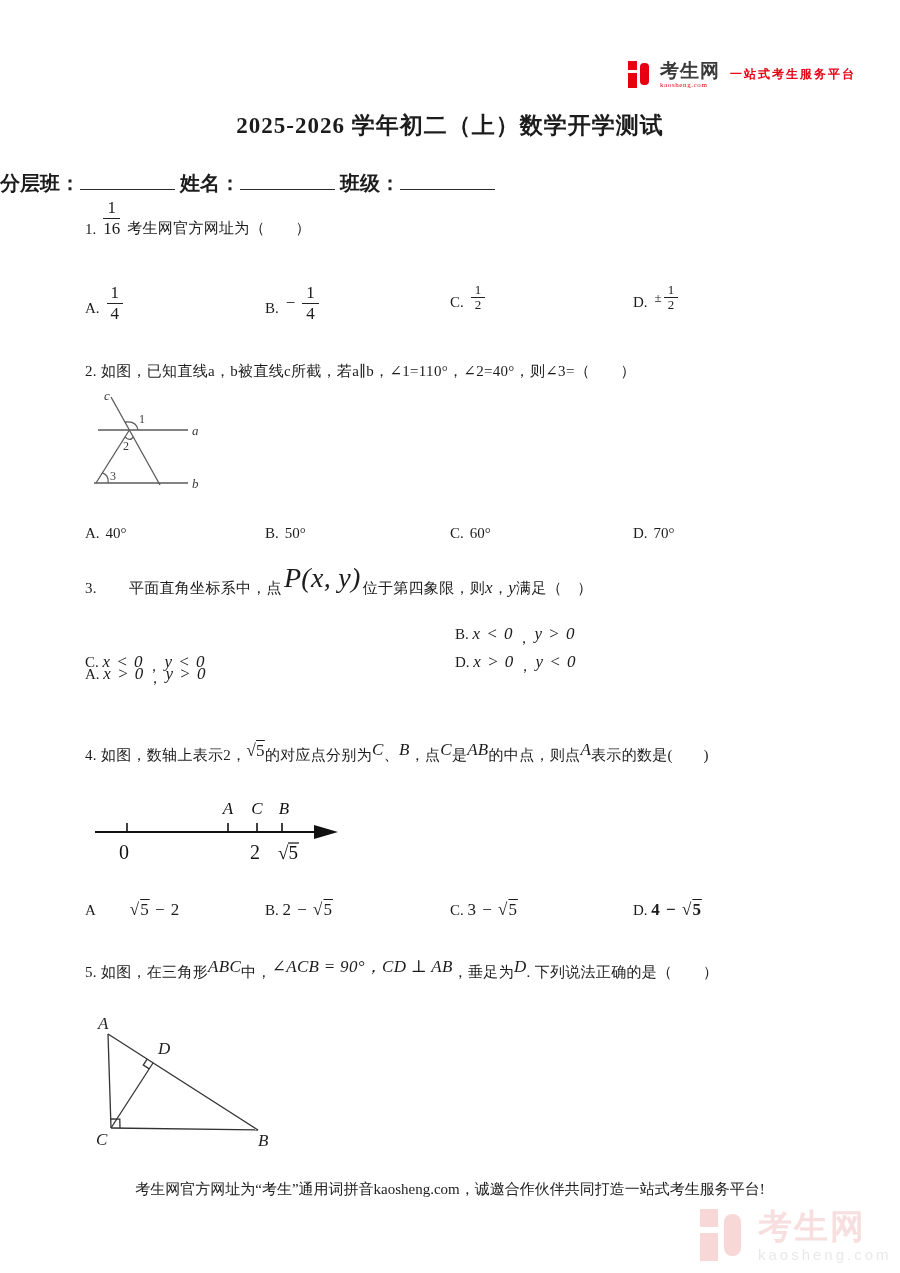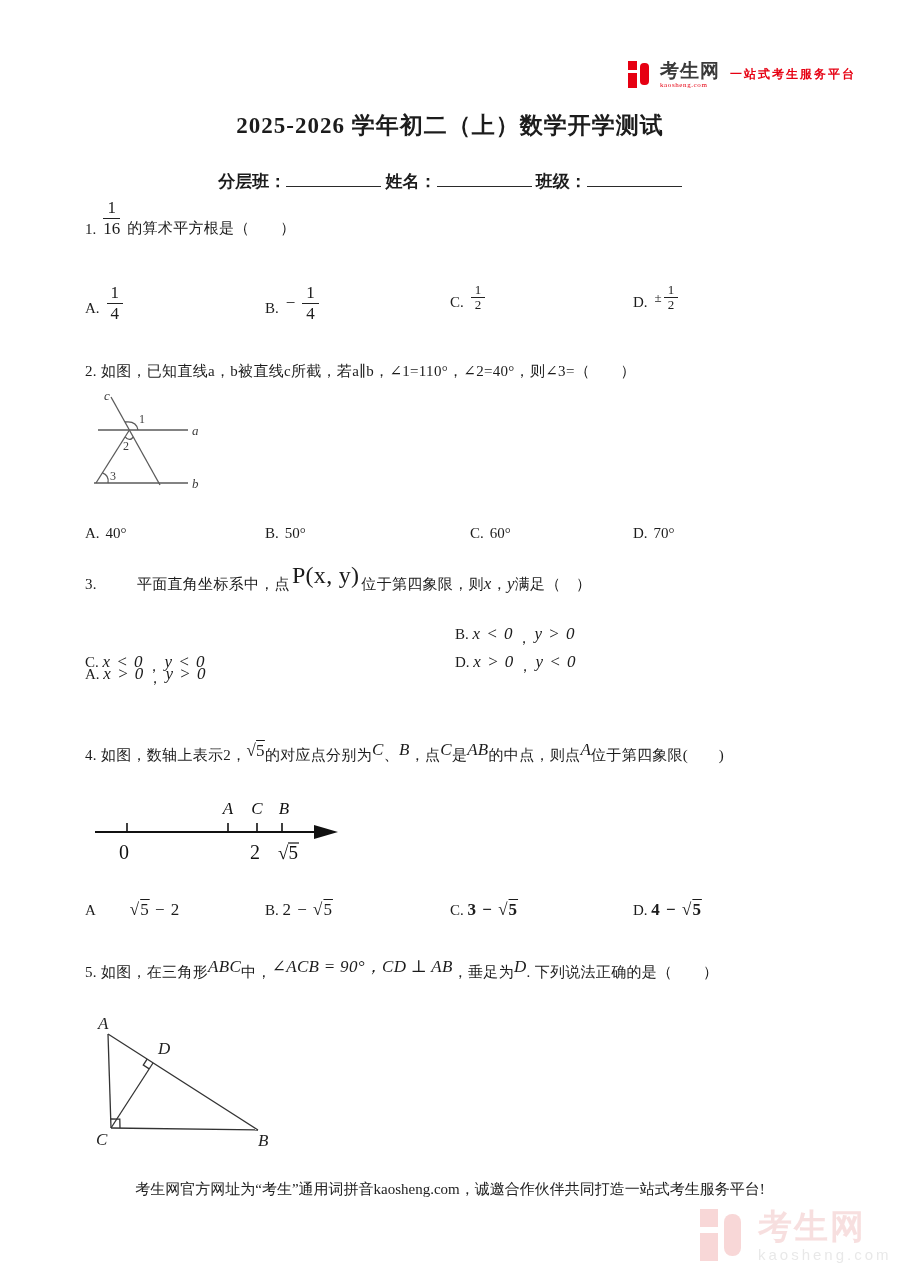--- a/index.html
+++ b/index.html
@@ -17,41 +17,41 @@
   .logo-icon .b1 { left:0; top:1px; width:9px; height:9px; }
   .logo-icon .b2 { left:0; top:13px; width:9px; height:15px; }
   .logo-icon .b3 { left:12px; top:3px; width:9px; height:22px; border-radius:4px; }
   .logo-col { display:flex; flex-direction:column; margin-left:6px; line-height:1; }
   .logo-name { font-family:"Liberation Sans","DejaVu Sans",sans-serif; font-weight:bold; font-size:19px; color:#3a3a3a; letter-spacing:1px; }
   .logo-domain { font-size:7px; color:#e60012; letter-spacing:0.6px; margin-top:2px; }
   .tagline { font-family:"Liberation Sans","DejaVu Sans",sans-serif; font-size:12px; font-weight:bold; color:#e60012; letter-spacing:2px; margin-left:10px; }
 
   .title { left:0; right:0; top:110px; text-align:center; font-size:23px; font-weight:bold; letter-spacing:1px; }
 
-  .form-line { left:0; right:0; top:170px; text-align:center; font-size:17px; font-weight:bold; }
+  .form-line { left:0; right:0; top:170px; text-align:left; font-size:20px; font-weight:bold; }
   .blank { display:inline-block; width:95px; height:14px; border-bottom:1.5px solid #2a2a2a; }
 
   .qtext { font-size:15px; letter-spacing:0.3px; }
   .qline { display:flex; align-items:flex-end; }
   .qnum { font-size:15px; }
 
   .frac { display:inline-flex; flex-direction:column; text-align:center; line-height:1.15; font-size:17px; }
   .frac .num { border-bottom:1px solid #222; padding:0 4px; }
   .frac.sm { font-size:13px; line-height:1.1; }
   .sign { font-size:17px; }
 
   .optrow { left:0; right:0; height:54px; }
   .opt { position:absolute; display:inline-flex; align-items:center; gap:7px; font-size:15px; }
   .opt .olabel { position:relative; top:5px; }
   .optplain { position:absolute; font-size:15px; }
   .optplain .oval { font-family:"Liberation Serif",serif; margin-left:6px; }
 
   .mvar { font-style:italic; font-size:17px; }
   .mraise { font-style:italic; font-size:17px; position:relative; top:-5px; }
-  .pfun { font-size:24px; position:relative; top:-6px; margin:0 2px; }
+  .pfun { font-style:italic; font-size:28px; position:relative; top:-6px; margin:0 2px; }
   .lowsep { position:relative; top:4px; margin:0 3px; }
   .ineq { font-style:italic; font-size:17px; letter-spacing:1px; }
 
   .sqrt { white-space:nowrap; font-size:17px; }
   .sqrt .arg { text-decoration:overline; }
   .sqrt.raise { position:relative; top:-4px; }
 
   svg text { font-family:"Liberation Serif","DejaVu Serif",serif; }
   .figlbl { font-style:italic; font-size:13px; fill:#3c3c3c; }
   .fignum { font-size:12px; fill:#3c3c3c; }
@@ -94,21 +94,21 @@
   <span>姓名：</span><span class="blank"></span>
   <span>班级：</span><span class="blank"></span>
 </div>
 
 <div class="abs qline" style="left:85px; top:198px; gap:7px;">
   <span class="qnum">1.</span>
   <span class="frac">
       <span class="num">1</span>
       <span class="den">16</span>
     </span>
-  <span class="qtext">的算术平方根是（　　）</span>
+  <span class="qtext">考生网官方网址为（　　）</span>
 </div>
 <div class="abs optrow" style="top:283px;">
   <span class="opt" style="left:85px;">
     <span class="olabel">A.</span>
     <span class="frac">
         <span class="num">1</span>
         <span class="den">4</span>
       </span>
   </span>
   <span class="opt" style="left:265px;">
@@ -153,40 +153,40 @@
   <text x="24" y="11" class="figlbl">c</text>
   <text x="112" y="46" class="figlbl">a</text>
   <text x="112" y="99" class="figlbl">b</text>
   <text x="59" y="34" class="fignum">1</text>
   <text x="43" y="61" class="fignum">2</text>
   <text x="30" y="91" class="fignum">3</text>
 </svg>
 <div class="abs optrow" style="top:525px; height:30px;">
   <span class="optplain" style="left:85px;"><span>A.</span><span class="oval">40°</span></span>
   <span class="optplain" style="left:265px;"><span>B.</span><span class="oval">50°</span></span>
-  <span class="optplain" style="left:450px;margin-left:20px;"><span>C.</span><span class="oval">60°</span></span>
+  <span class="optplain" style="left:450px;"><span>C.</span><span class="oval">60°</span></span>
   <span class="optplain" style="left:633px;"><span>D.</span><span class="oval">70°</span></span>
 </div>
 
 <div class="abs qtext" style="left:85px; top:568px;">
   <span>3.</span>
-  <span style="margin-left:36px;text-align:right;">平面直角坐标系中，点</span><span class="pfun">P(x, y)</span><span>位于第四象限，则</span><span class="mvar">x</span><span>，</span><span class="mvar">y</span><span>满足（　）</span>
+  <span style="margin-left:28px;text-align:right;">平面直角坐标系中，点</span><span class="pfun">P(x, y)</span><span>位于第四象限，则</span><span class="mvar">x</span><span>，</span><span class="mvar">y</span><span>满足（　）</span>
 </div>
 <div class="abs optrow" style="top:624px; height:40px;">
   <span class="optplain" style="left:85px;margin-top:40px;"><span>A.</span>&nbsp;<span class="ineq">x &gt; 0</span><span class="lowsep">，</span><span class="ineq">y &gt; 0</span></span>
   <span class="optplain" style="left:455px;"><span>B.</span>&nbsp;<span class="ineq">x &lt; 0</span><span class="lowsep">，</span><span class="ineq">y &gt; 0</span></span>
 </div>
 <div class="abs optrow" style="top:652px; height:40px;">
   <span class="optplain" style="left:85px;"><span>C.</span>&nbsp;<span class="ineq">x &lt; 0</span><span class="lowsep">，</span><span class="ineq">y &lt; 0</span></span>
   <span class="optplain" style="left:455px;text-align:right;"><span>D.</span>&nbsp;<span class="ineq">x &gt; 0</span><span class="lowsep">，</span><span class="ineq">y &lt; 0</span></span>
 </div>
 
 <div class="abs qtext" style="left:85px; top:745px;">
   <span>4.</span>
-  <span>如图，数轴上表示2，</span><span class="sqrt raise"><span>√</span><span class="arg">5</span></span><span>的对应点分别为</span><span class="mraise">C</span><span>、</span><span class="mraise">B</span><span>，点</span><span class="mraise">C</span><span>是</span><span class="mraise">AB</span><span>的中点，则点</span><span class="mraise">A</span><span>位于第四象限(　　)</span>
+  <span>如图，数轴上表示2，</span><span class="sqrt raise"><span>√</span><span class="arg">5</span></span><span>的对应点分别为</span><span class="mraise">C</span><span>、</span><span class="mraise">B</span><span>，点</span><span class="mraise">C</span><span>是</span><span class="mraise">AB</span><span>的中点，则点</span><span class="mraise">A</span><span>表示的数是(　　)</span>
 </div>
 <svg class="abs" style="left:88px; top:792px;" width="260" height="86" viewBox="0 0 260 86">
   <g stroke="#111" fill="none">
     <line x1="7" y1="40" x2="228" y2="40" stroke-width="2.2"></line>
     <line x1="39" y1="31" x2="39" y2="40" stroke-width="1.6"></line>
     <line x1="140" y1="31" x2="140" y2="40" stroke-width="1.6"></line>
     <line x1="169" y1="31" x2="169" y2="40" stroke-width="1.6"></line>
     <line x1="194" y1="31" x2="194" y2="40" stroke-width="1.6"></line>
   </g>
   <polygon points="250,40 226,33 226,47" fill="#111"></polygon>
@@ -194,21 +194,21 @@
   <text x="169" y="22" text-anchor="middle" class="axlbl">C</text>
   <text x="196" y="22" text-anchor="middle" class="axlbl">B</text>
   <text x="36" y="67" text-anchor="middle" class="axnum">0</text>
   <text x="167" y="67" text-anchor="middle" class="axnum">2</text>
   <text x="200" y="67" text-anchor="middle" class="axnum" style="font-size:19px;">√5</text>
   <line x1="200" y1="51" x2="211" y2="51" stroke="#111" stroke-width="1.2"></line>
 </svg>
 <div class="abs optrow" style="top:900px; height:40px;">
   <span class="optplain" style="left:85px;"><span>A</span><span style="display:inline-block;width:34px;"></span><span class="ineq" style="font-style:normal;"><span></span><span class="sqrt"><span>√</span><span class="arg">5</span></span><span> − 2</span></span></span>
   <span class="optplain" style="left:265px;"><span>B.</span>&nbsp;<span class="ineq" style="font-style:normal;"><span>2 − </span><span class="sqrt"><span>√</span><span class="arg">5</span></span><span></span></span></span>
-  <span class="optplain" style="left:450px;"><span>C.</span>&nbsp;<span class="ineq" style="font-style:normal;font-weight:bold;"><span>3 − </span><span class="sqrt"><span>√</span><span class="arg">5</span></span><span></span></span></span>
+  <span class="optplain" style="left:450px;"><span>C.</span>&nbsp;<span class="ineq" style="font-style:normal;"><span>3 − </span><span class="sqrt"><span>√</span><span class="arg">5</span></span><span></span></span></span>
   <span class="optplain" style="left:633px;"><span>D.</span>&nbsp;<span class="ineq" style="font-style:normal;font-weight:bold;"><span>4 − </span><span class="sqrt"><span>√</span><span class="arg">5</span></span><span></span></span></span>
 </div>
 
 <div class="abs qtext" style="left:85px; top:960px;">
   <span>5.</span>
   <span>如图，在三角形</span><span class="mraise">ABC</span><span>中，</span><span class="mraise">∠ACB = 90°，</span><span class="mraise">CD ⊥ AB</span><span>，垂足为</span><span class="mraise">D</span><span>. 下列说法正确的是（　　）</span>
 </div>
 <svg class="abs" style="left:78px; top:1012px;" width="215" height="140" viewBox="0 0 215 140">
   <g stroke="#333" stroke-width="1.3" fill="none">
     <line x1="30" y1="22" x2="180" y2="118"></line>

